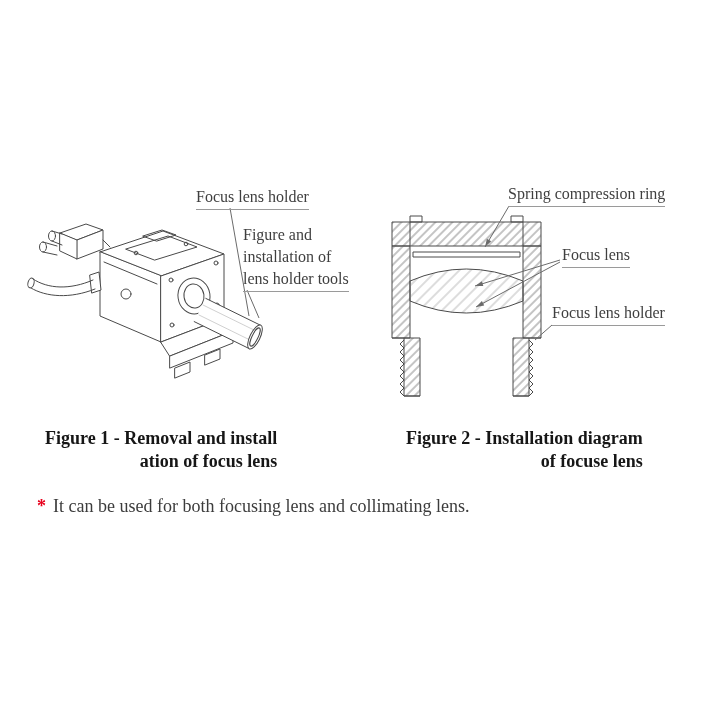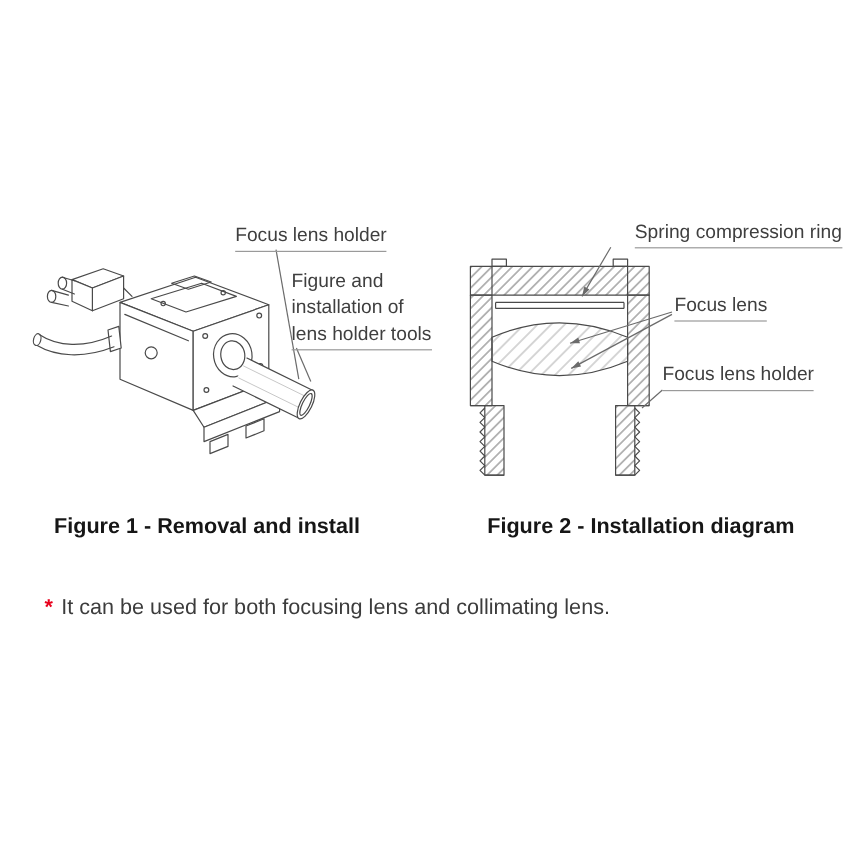--- a/index.html
+++ b/index.html
@@ -1,18 +1,18 @@
 <!DOCTYPE html>
 <html><head>
 <meta charset="utf-8">
 <style>
   html,body{margin:0;padding:0;background:#ffffff;}
   .stage{
     position:relative;width:720px;height:720px;background:#ffffff;overflow:hidden;
-    font-family:Liberation Sans, sans-serif;color:#3f3f3f;
+    font-family:Liberation Serif, serif;color:#3f3f3f;
   }
   .drawing-svg{position:absolute;left:0;top:0;width:720px;height:720px;}
   .diagram-label{
     position:absolute;font-size:16px;line-height:22px;color:#3f3f3f;
     border-bottom:1px solid #9a9a9a;padding-bottom:1px;white-space:nowrap;
   }
   .diagram-label .lbl-line{display:block;}
   .caption{
     position:absolute;font-size:18px;line-height:23px;font-weight:bold;color:#161616;
     white-space:nowrap;
@@ -140,37 +140,39 @@
   <div class="diagram-label" style="left:196px;top:186px;">
     <span class="lbl-line">Focus lens holder</span>
   </div>
 
   <div class="diagram-label" style="left:243px;top:224px;">
     <span class="lbl-line">Figure and</span>
     <span class="lbl-line">installation of</span>
     <span class="lbl-line">lens holder tools</span>
   </div>
 
-  <div class="diagram-label" style="left:508px;top:183px;margin-left:21px;">
+  <div class="diagram-label" style="left:508px;top:183px;">
     <span class="lbl-line">Spring compression ring</span>
   </div>
 
   <div class="diagram-label" style="left:562px;top:244px;">
     <span class="lbl-line">Focus lens</span>
   </div>
 
   <div class="diagram-label" style="left:552px;top:302px;">
     <span class="lbl-line">Focus lens holder</span>
   </div>
 
   <div class="caption" style="left:45px;top:427px;">
     <span class="cap-line">Figure 1 - Removal and install</span>
+    <span class="cap-line">ation of focus lens</span>
   </div>
 
   <div class="caption" style="left:406px;top:427px;">
     <span class="cap-line">Figure 2 - Installation diagram</span>
+    <span class="cap-line">of focuse lens</span>
   </div>
 
   <div class="note">
     <span class="star">*</span><span>It can be used for both focusing lens and collimating lens.</span>
   </div>
 
 </div>
 
 </body></html>

